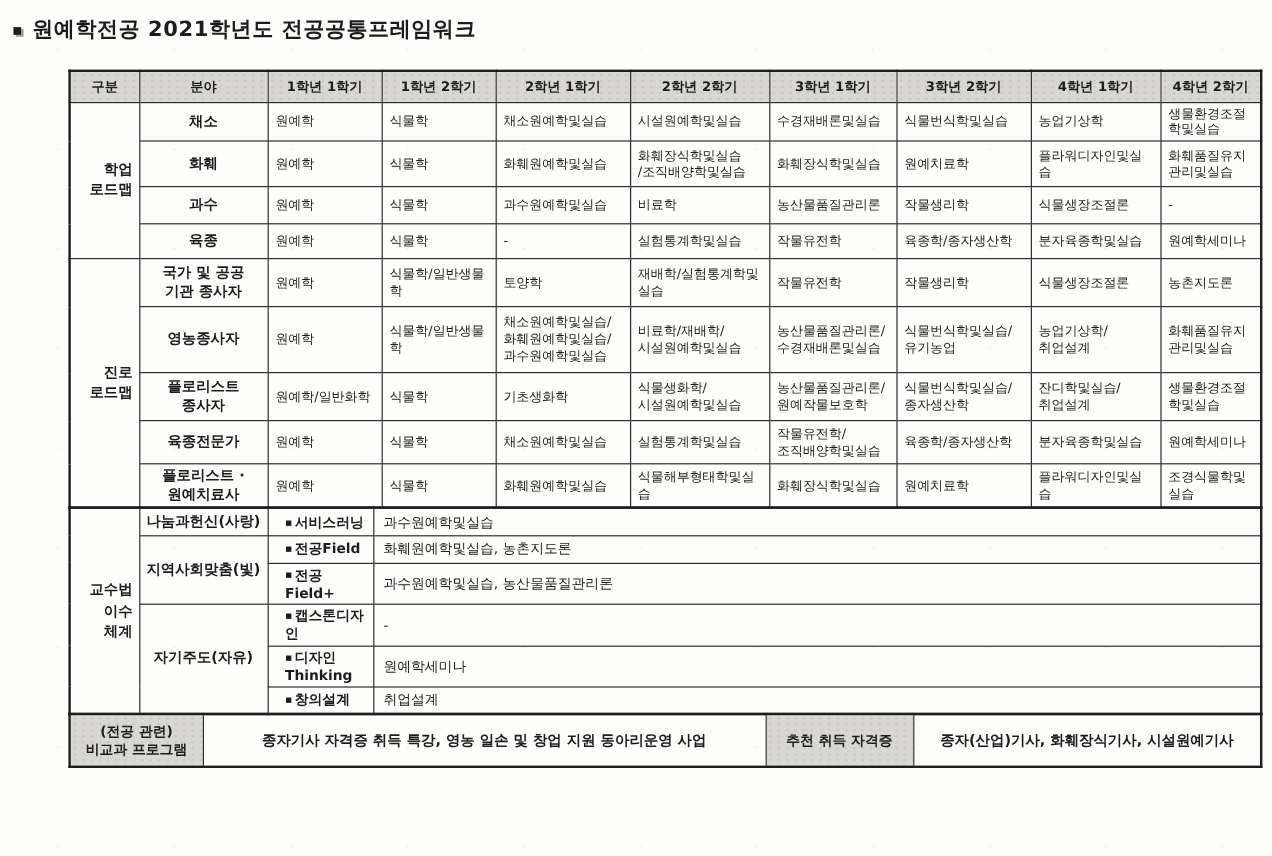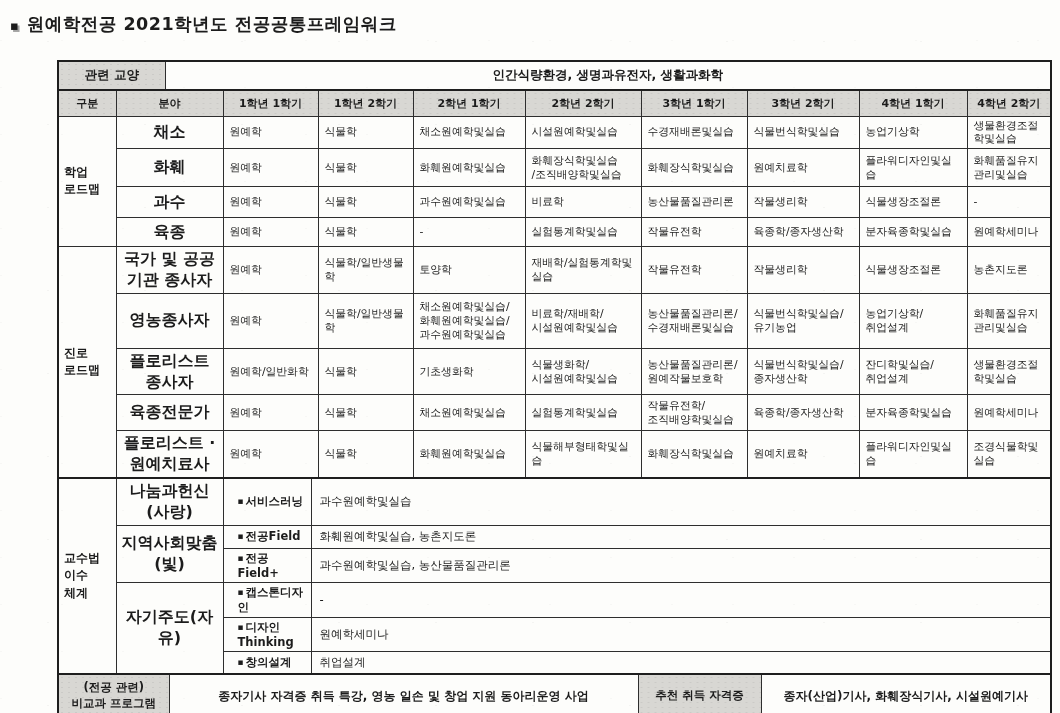--- a/index.html
+++ b/index.html
@@ -16,22 +16,22 @@
   .title-row{position:absolute;left:10px;top:12px;display:flex;align-items:center;gap:8px;}
   .title-bullet{font-size:13px;line-height:1;transform:translateY(1px);text-shadow:2px 2px 0 rgba(90,90,90,0.55);}
   .page-title{font-size:17.5px;font-weight:bold;letter-spacing:0.5px;text-align:center;}
   .doc{position:absolute;left:57px;top:60px;width:993px;}
   table{border-collapse:collapse;table-layout:fixed;width:993px;border:2px solid #1e1e1e;}
   table+table{margin-top:-2px;}
   td,th{border:1px solid #2e2e2e;padding:2px 5px;vertical-align:middle;overflow:hidden;}
   .shade{background:#d8d7d3;background-image:radial-gradient(rgba(0,0,0,0.06) 1px, transparent 1px);background-size:7px 5px;}
   .top-cell{font-size:12.5px;font-weight:bold;text-align:center;}
   th{font-size:11px;font-weight:bold;padding:2px 2px;}
-  .group{font-size:12px;font-weight:bold;text-align:left;white-space:pre-line;line-height:1.45;}
-  .field{font-size:16px;font-weight:bold;text-align:center;white-space:pre-line;line-height:1.3;padding:2px 2px;}
+  .group{font-size:12px;font-weight:bold;text-align:right;white-space:pre-line;line-height:1.45;}
+  .field{font-size:12px;font-weight:bold;text-align:center;white-space:pre-line;line-height:1.3;padding:2px 2px;}
   .course{font-size:10.8px;text-align:left;white-space:pre-line;line-height:1.28;padding:2px 4px 2px 6px;}
   .ped-item{font-size:11.5px;font-weight:bold;text-align:left;padding-left:14px;}
   .ped-item .sq{font-size:9px;margin-right:2px;vertical-align:1px;}
   .ped-value{font-size:11.5px;text-align:left;padding-left:8px;}
   .bottom-label{font-size:11.5px;font-weight:bold;text-align:center;white-space:pre-line;line-height:1.35;}
   .bottom-val{font-size:12px;font-weight:bold;text-align:center;}
 </style>
 </head>
 <body>
 
@@ -48,24 +48,20 @@
       <colgroup>
           <col style="width:107px">
           <col style="width:146px">
           <col style="width:146px">
           <col style="width:146px">
           <col style="width:146px">
           <col style="width:146px">
           <col style="width:156px">
         </colgroup>
       <tbody>
-      <tr style="height:29px">
-        <td class="top-cell shade">관련 교양</td>
-        <td class="top-cell" colspan="6">인간식량환경, 생명과유전자, 생활과화학</td>
-      </tr>
     </tbody>
       </table>
 
     <table>
       <colgroup>
           <col style="width:58px">
           <col style="width:107px">
           <col style="width:95px">
           <col style="width:95px">
           <col style="width:112px">

